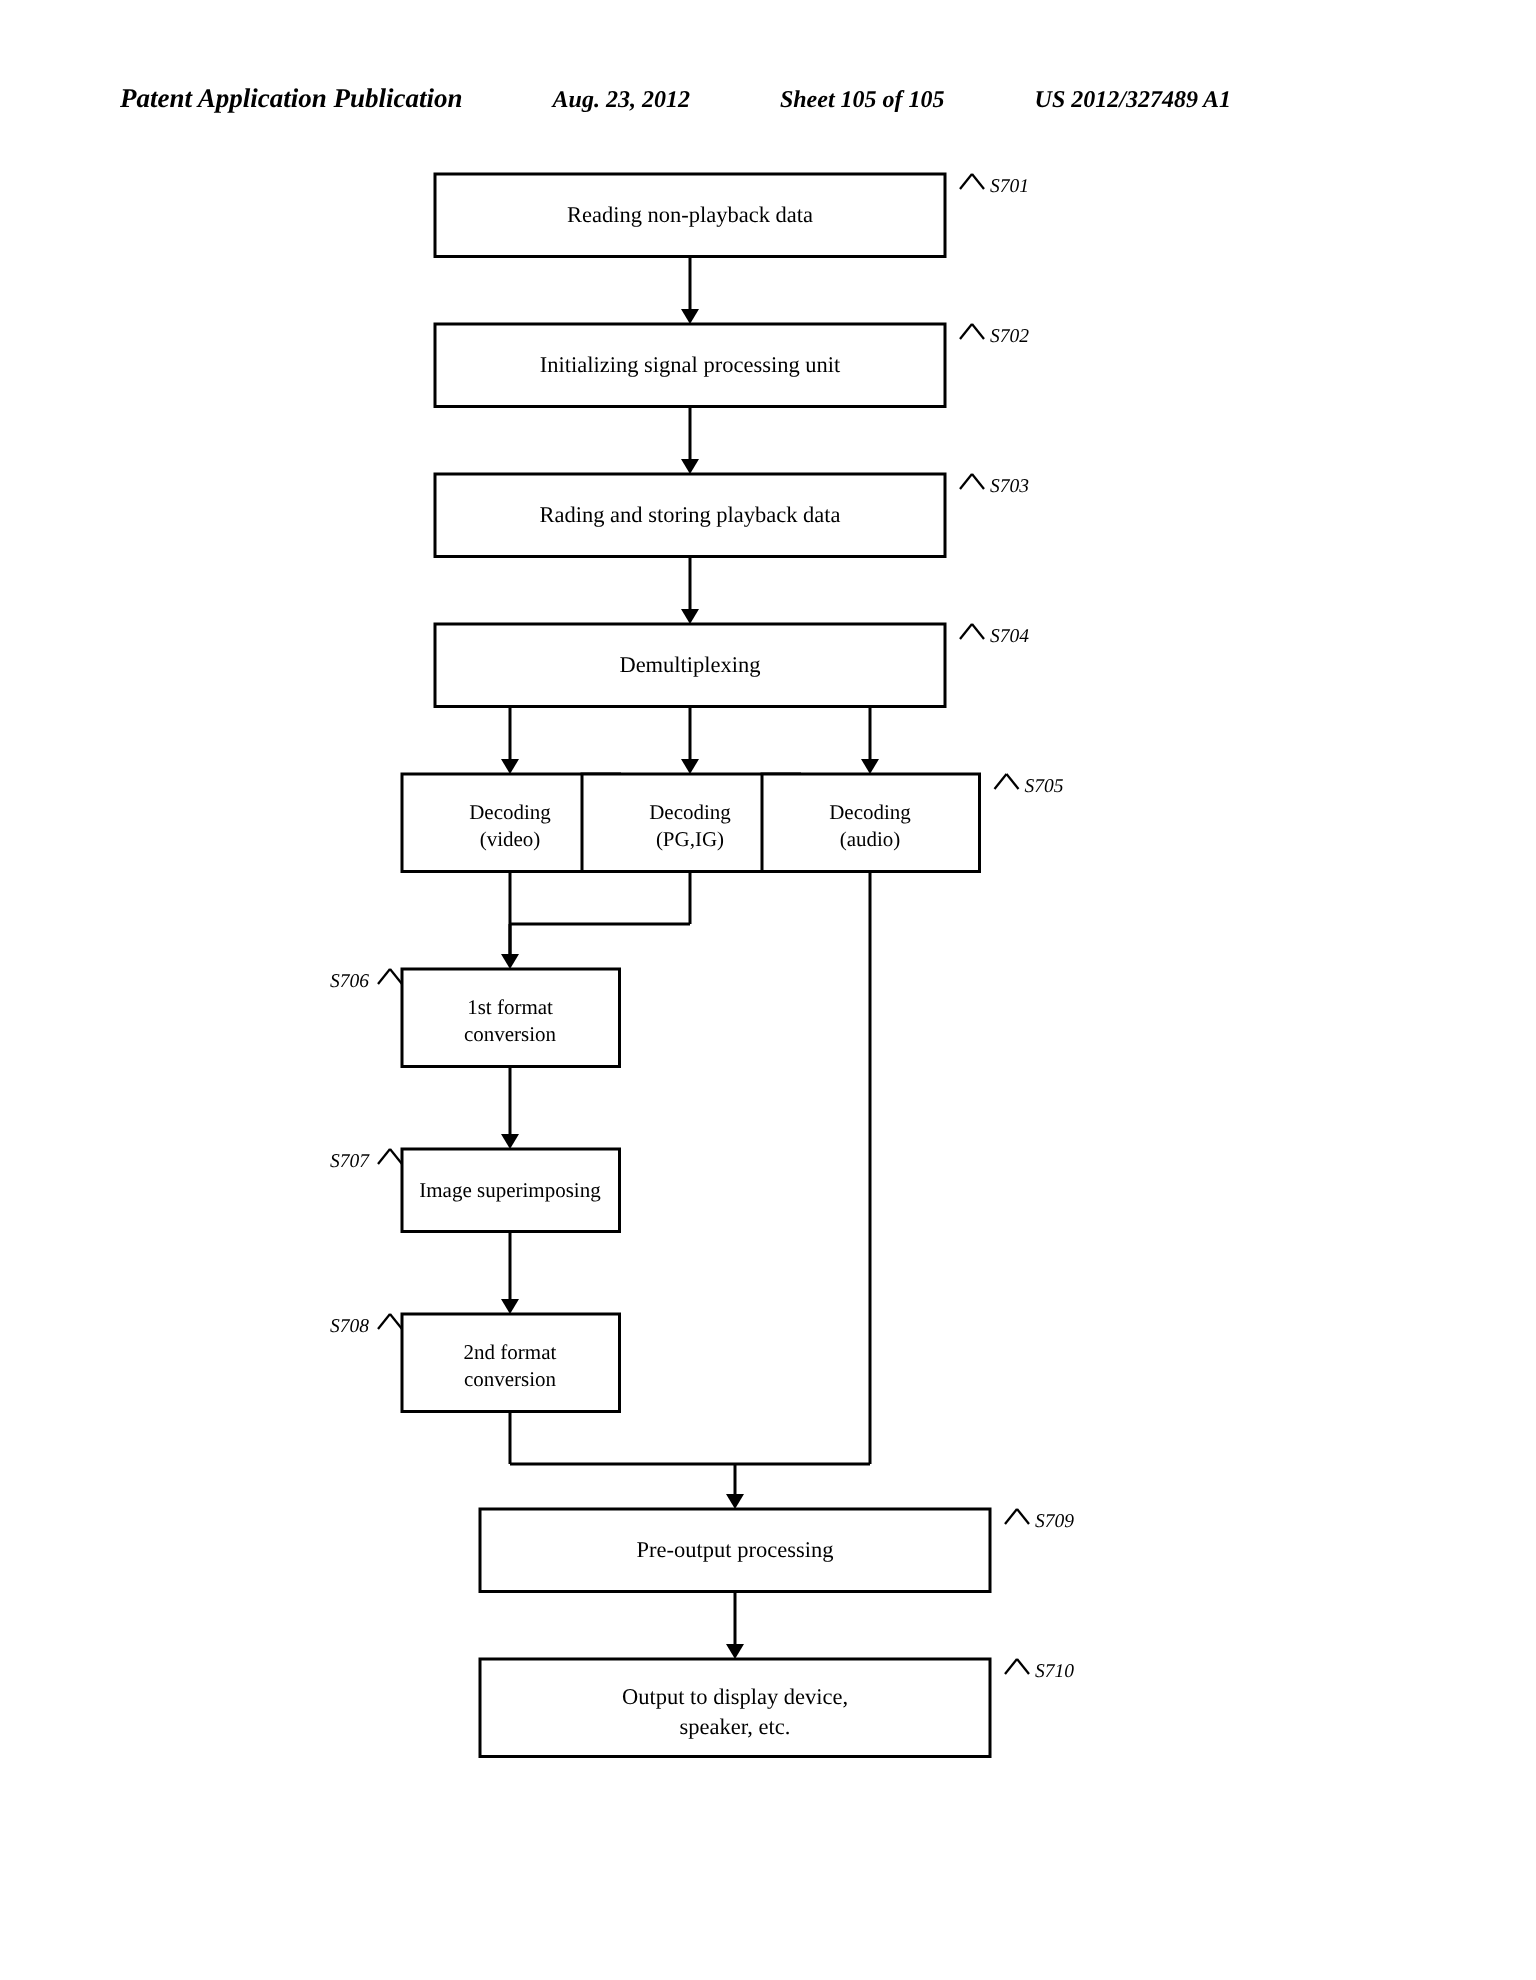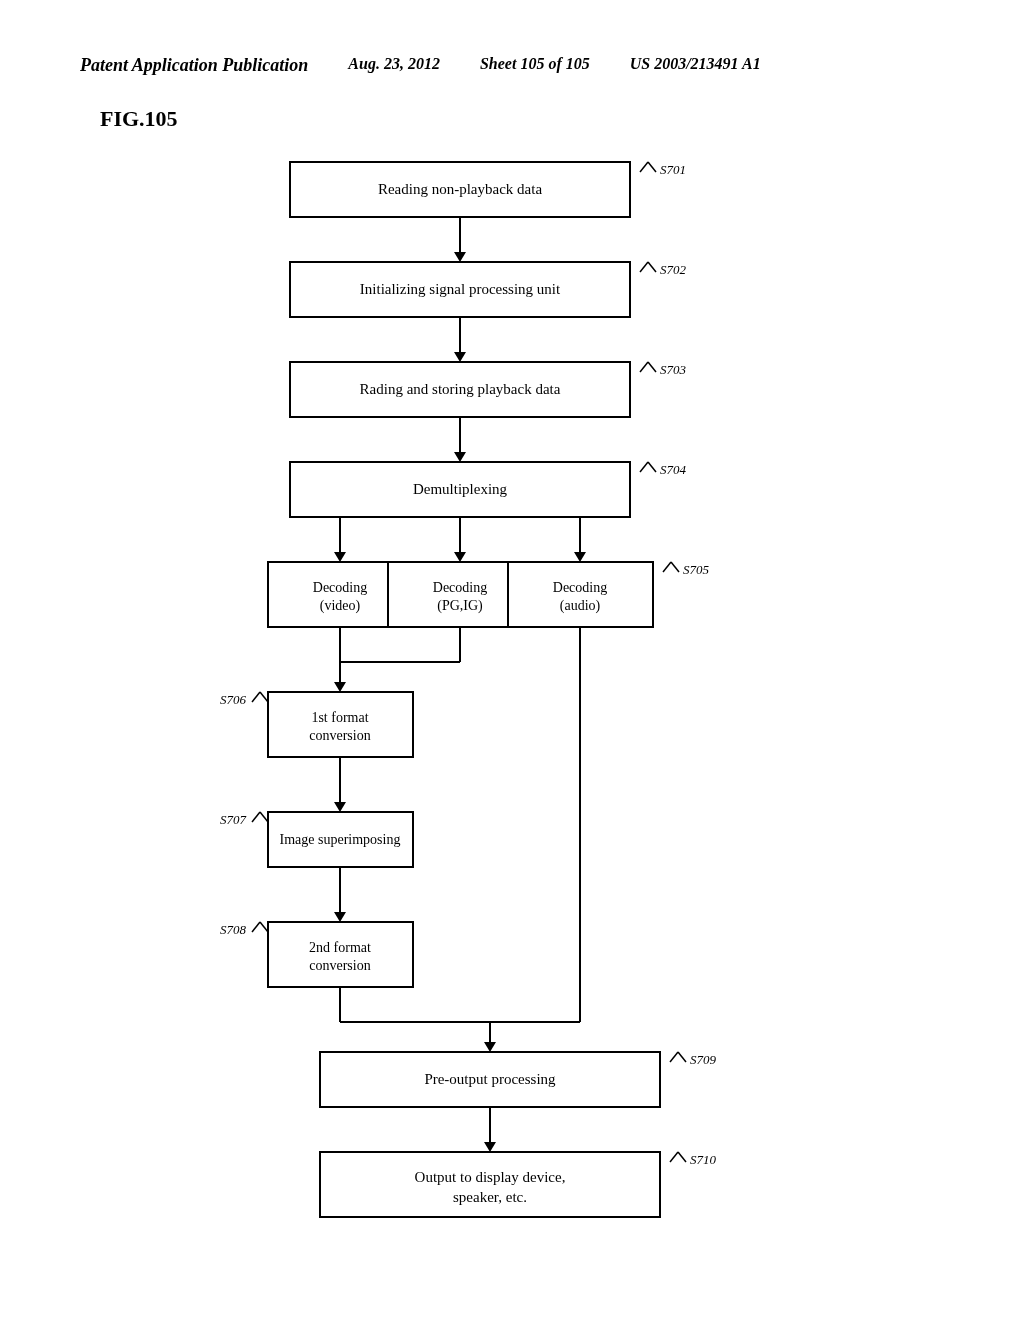--- a/index.html
+++ b/index.html
@@ -15,23 +15,23 @@
     .page {
       width: 1024px;
       min-height: 1320px;
       background: #fff;
       padding: 0;
       position: relative;
     }
 
     .header {
       display: flex;
-      align-items: flex-start;
+      align-items: flex-end;
       padding: 55px 80px 20px 80px;
-      gap: 40px;
+      gap: 60px;
     }
 
     .header-pub {
       font-size: 18px;
       font-weight: bold;
       font-style: italic;
     }
 
     .header-meta {
       font-size: 16px;
@@ -53,25 +53,24 @@
   </style>
 </head>
 <body>
 
 <div class="page">
 
   <div class="header">
     <span class="header-pub">Patent Application Publication</span>
     <span class="header-meta">Aug. 23, 2012</span>
     <span class="header-meta">Sheet 105 of 105</span>
-    <span class="header-meta">US 2003/213491 A1</span>
+    <span class="header-meta">US 2012/327489 A1</span>
   </div>
 
   <div class="diagram-area">
-    <div class="fig-label">FIG.105</div>
 
     <svg width="680" height="1130" viewBox="0 0 680 1130" style="margin-left:60px; display:block;">
 
       <rect x="170" y="10" width="340" height="55" fill="white" stroke="black" stroke-width="2"></rect>
       <text x="340" y="42" text-anchor="middle" font-family="Times New Roman, serif" font-size="15">Reading non-playback data</text>
 
       <line x1="520" y1="20" x2="528" y2="10" stroke="black" stroke-width="1.5"></line>
       <line x1="528" y1="10" x2="536" y2="20" stroke="black" stroke-width="1.5"></line>
       <text x="540" y="22" font-family="Times New Roman, serif" font-size="13" font-style="italic">S701</text>
 

